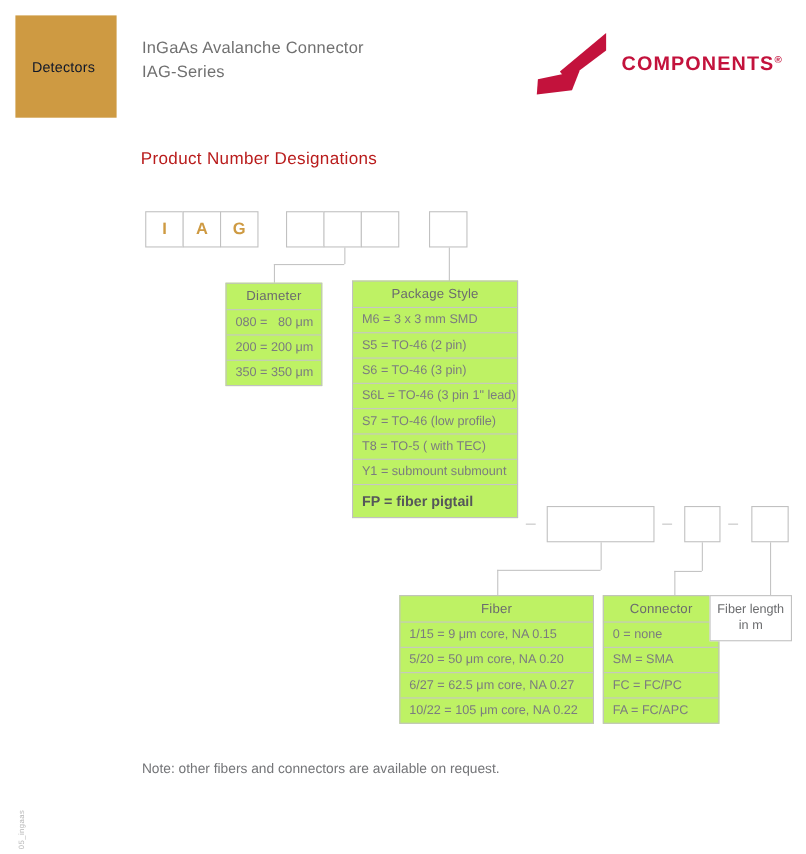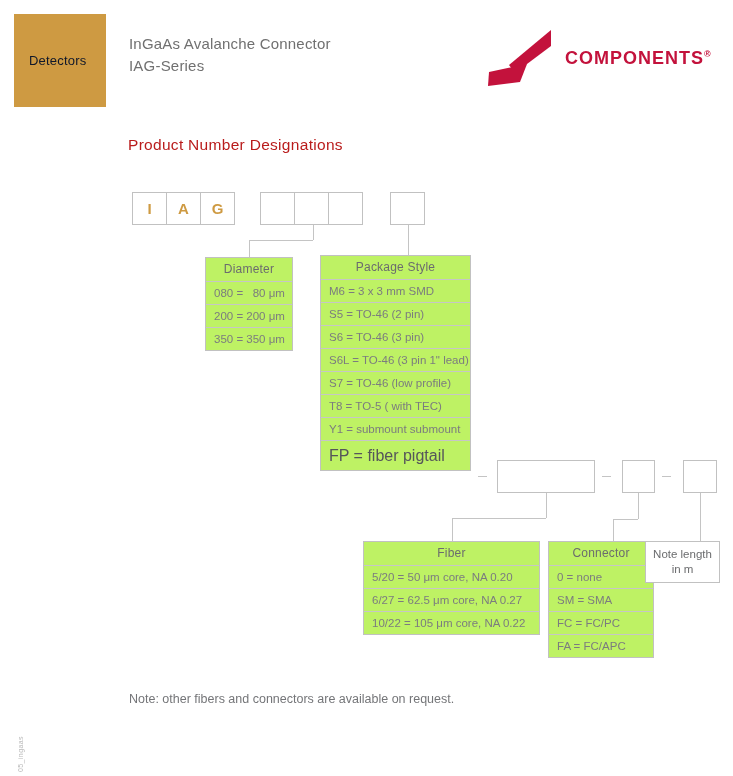--- a/index.html
+++ b/index.html
@@ -43,21 +43,21 @@
   .vline { position:absolute; border-left:1px solid #c4c4c4; width:0; }
   .hline { position:absolute; border-top:1px solid #c4c4c4; height:0; }
 
   
   .box-table { position:absolute; border:1px solid #c1c1c1; background:#bef264; }
   .box-table .hdr { height:23px; line-height:23px; text-align:center;
     font-size:12px; color:#6b6c6e; letter-spacing:.2px; }
   .box-table .row { height:23px; line-height:22px; border-top:1px solid #c6c6c6;
     padding-left:8px; font-size:11.5px; color:#7b7c7f; white-space:pre; }
   .box-table .row.bold { height:30px; line-height:29px; color:#55565a;
-    font-weight:normal; font-size:16px; }
+    font-weight:bold; font-size:13px; }
 
   .blank-box { position:absolute; border:1px solid #c1c1c1; background:#fff; }
 
   .fiber-length-box {
     position:absolute; left:645px; top:541px; width:75px; height:42px;
     border:1px solid #c1c1c1; background:#fff; text-align:center;
     font-size:11.5px; color:#6b6c6e; line-height:15px; padding-top:5px;
   }
 
   .note { position:absolute; left:129px; top:692px; color:#747578; font-size:12.5px; }
@@ -139,35 +139,36 @@
   <div class="vline" style="left:546px; top:493px; height:25px;"></div>
   <div class="hline" style="left:452px; top:518px; width:94px;"></div>
   <div class="vline" style="left:452px; top:518px; height:24px;"></div>
   <div class="vline" style="left:638px; top:493px; height:26px;"></div>
   <div class="hline" style="left:613px; top:519px; width:25px;"></div>
   <div class="vline" style="left:613px; top:519px; height:23px;"></div>
   <div class="vline" style="left:700px; top:493px; height:49px;"></div>
 
   <div class="box-table" style="left:363px; top:541px; width:177px;">
     <div class="hdr">Fiber</div>
+    <div class="row">1/15 = 9 μm core, NA 0.15</div>
     <div class="row">5/20 = 50 μm core, NA 0.20</div>
     <div class="row">6/27 = 62.5 μm core, NA 0.27</div>
     <div class="row">10/22 = 105 μm core, NA 0.22</div>
   </div>
 
   <div class="box-table" style="left:548px; top:541px; width:106px;">
     <div class="hdr">Connector</div>
     <div class="row">0 = none</div>
     <div class="row">SM = SMA</div>
     <div class="row">FC = FC/PC</div>
     <div class="row">FA = FC/APC</div>
   </div>
 
   <div class="fiber-length-box">
-    <div>Note length</div>
+    <div>Fiber length</div>
     <div>in m</div>
   </div>
 
   <div class="note">Note: other fibers and connectors are available on request.</div>
 
   <div class="doc-code">05_ingaas</div>
 
 </div>
 
 </body></html>

